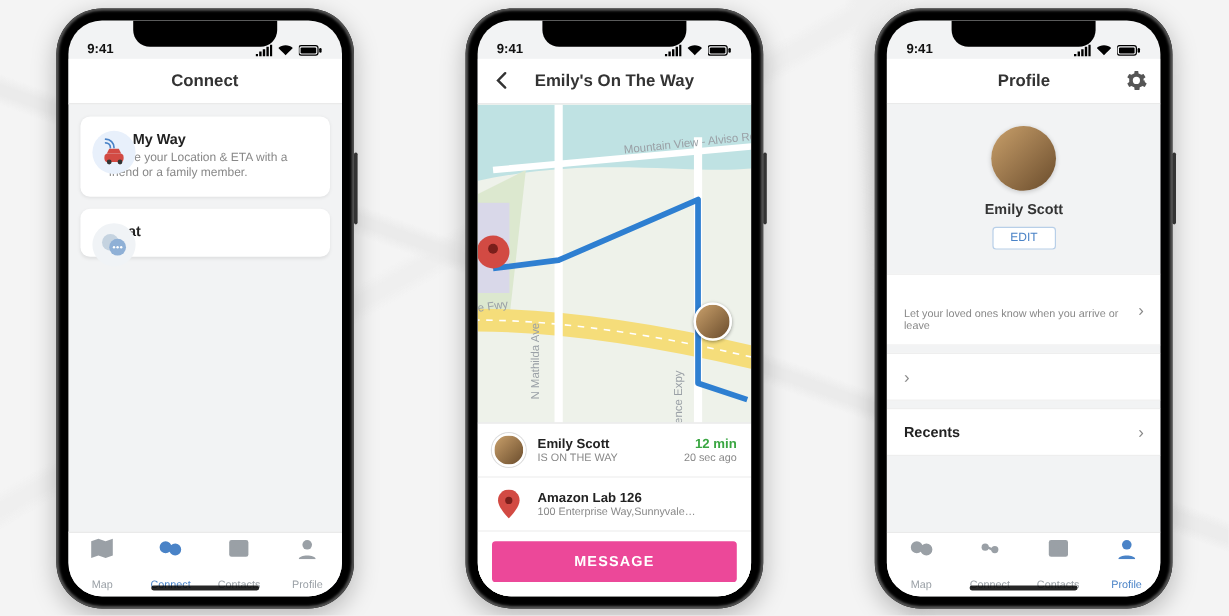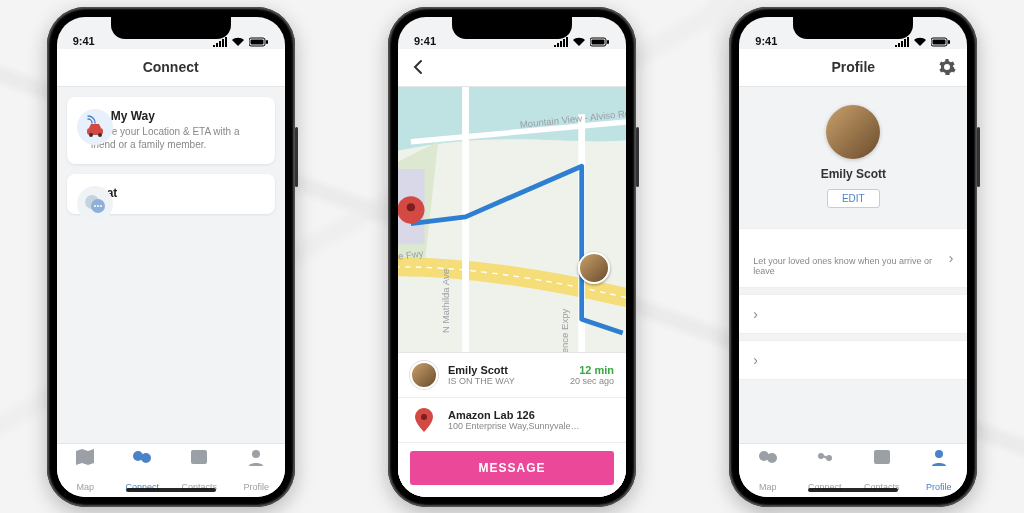--- a/index.html
+++ b/index.html
@@ -319,20 +319,21 @@
           </svg>
       </span>
     </div>
 
     <div class="header">
       <div class="left">
         <svg width="18" height="18" viewBox="0 0 18 18">
             <path d="M12 3 6 9l6 6" stroke="#333" stroke-width="2" fill="none" stroke-linecap="round"></path>
           </svg>
       </div>
+      <span>Emily's On The Way</span>
     </div>
 
     <div class="content">
       <div class="map">
         <svg viewBox="0 0 228 300" preserveAspectRatio="xMidYMid slice">
           <rect width="228" height="300" fill="#eef2ea"></rect>
 
           <path d="M0 0h228v30c-40 25-120-10-228 25z" fill="#bfe2e3"></path>
 
           <path d="M0 70 60 40 50 130 0 140z" fill="#dce8cf"></path>
@@ -442,20 +443,23 @@
       <div class="list-item">
         <div class="li-txt">
           <div class="li-t2">Let your loved ones know when you arrive or leave</div>
         </div>
         <div class="chev">›</div>
       </div>
       <div class="list-item">
         <div class="chev">›</div>
       </div>
       <div class="list-item">
+        <div class="li-txt">
+          <div class="li-t1">Recents</div>
+        </div>
         <div class="chev">›</div>
       </div>
     </div>
 
     <div class="tabbar">
       <div class="tab">
         <svg width="20" height="18" viewBox="0 0 20 18">
             <path d="M6 12a4 4 0 1 1 0-8 4 4 0 0 1 0 8zm8 2a4 4 0 1 1 0-8 4 4 0 0 1 0 8z" fill="none" stroke="currentColor" stroke-width="2"></path>
             <circle cx="6" cy="8" r="3"></circle>
             <circle cx="14" cy="10" r="3"></circle>

